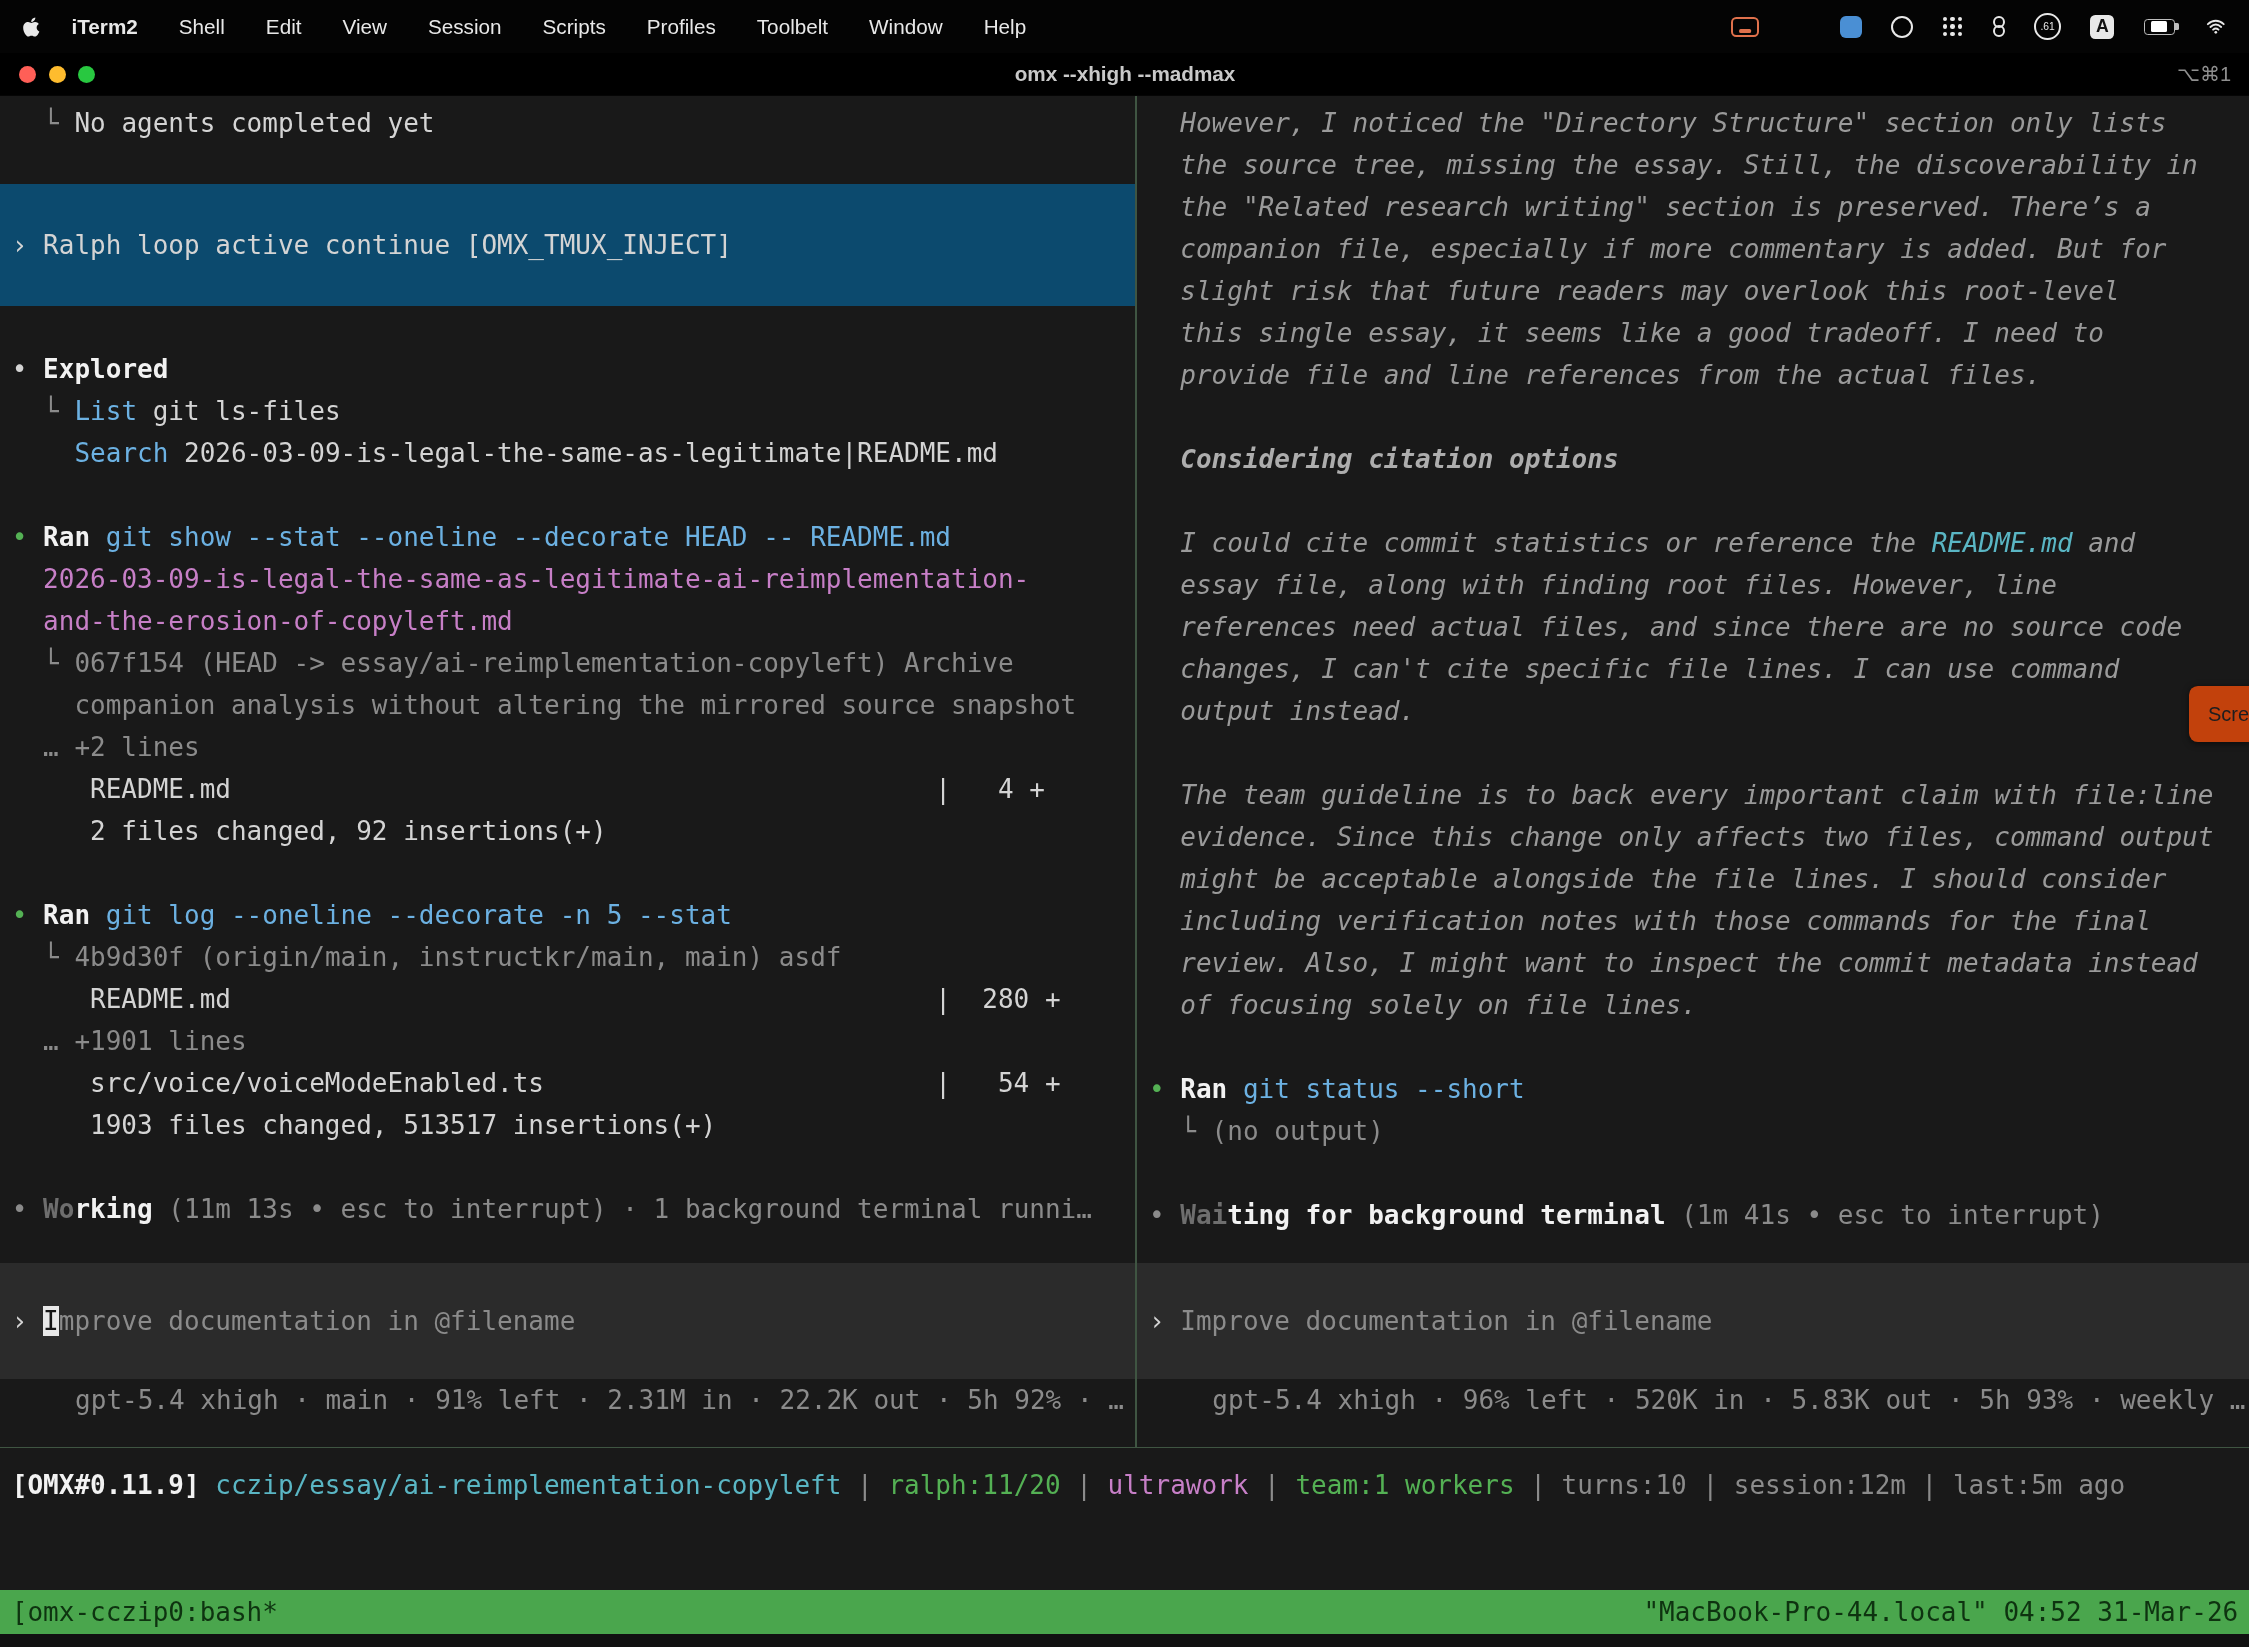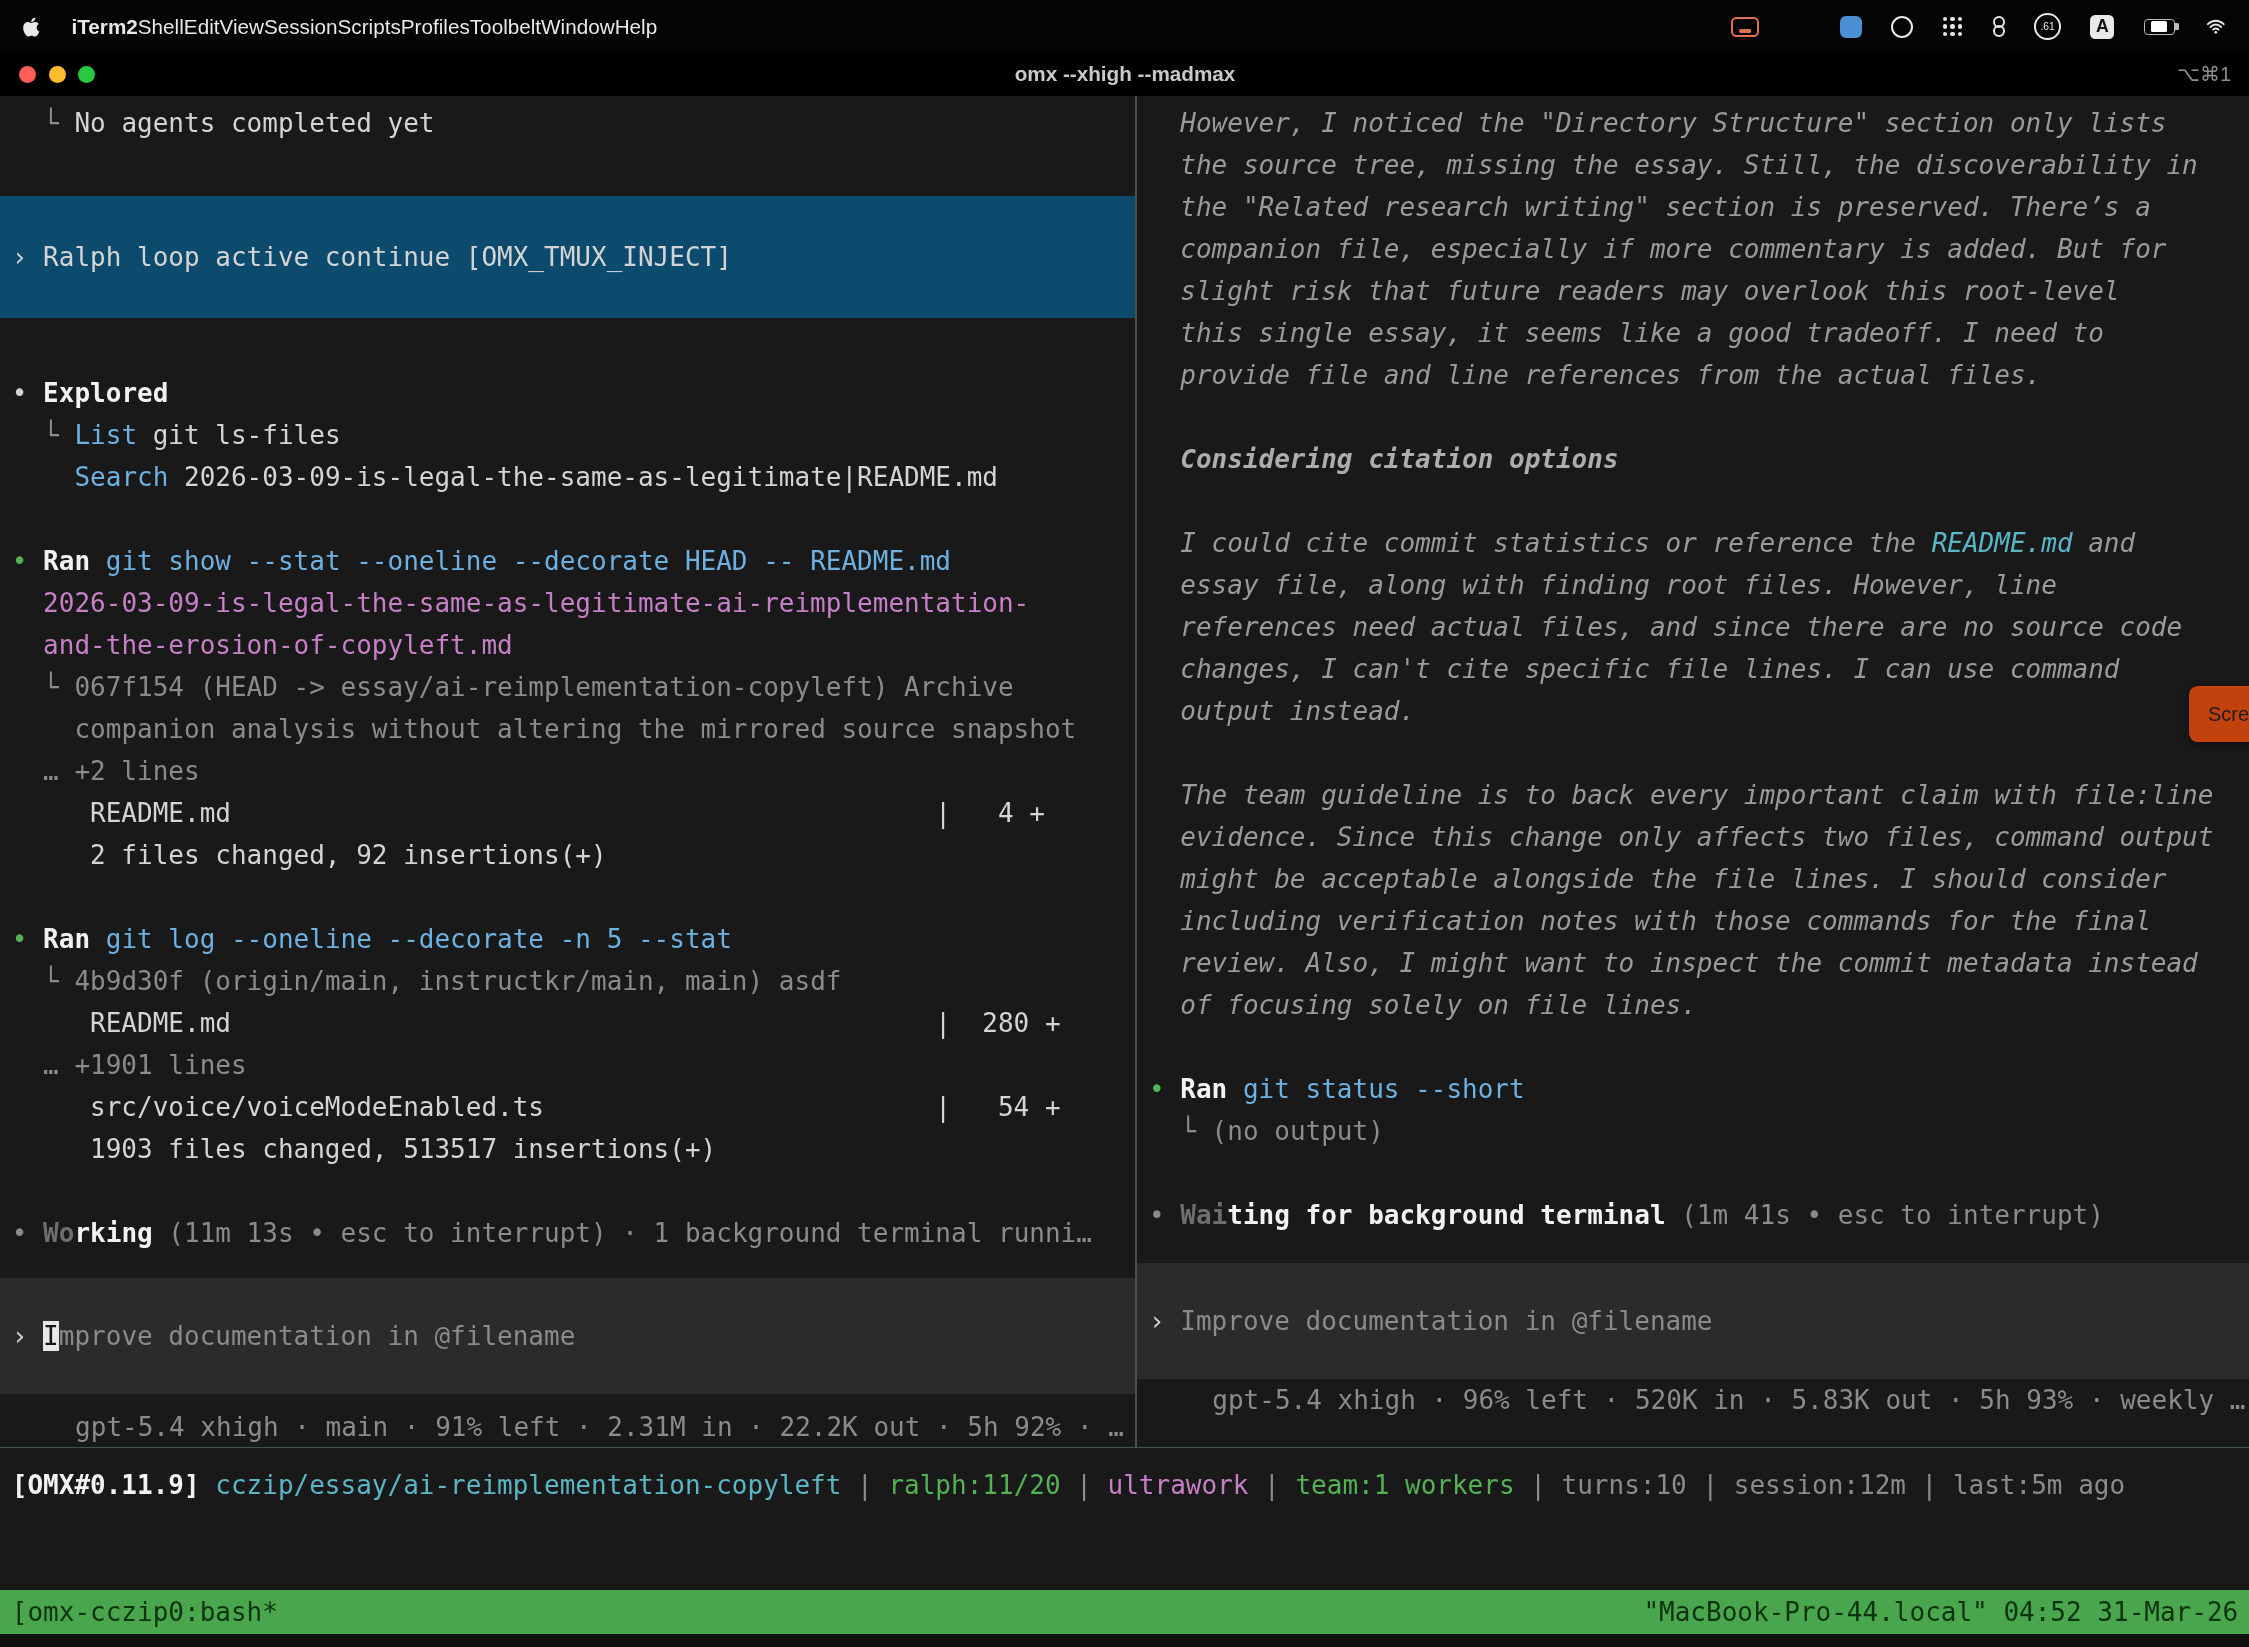--- a/index.html
+++ b/index.html
@@ -4,21 +4,21 @@
 <style>
   * { margin:0; padding:0; box-sizing:border-box; }
   html,body { width:2250px; height:1648px; background:#000; overflow:hidden; }
   body { font-family:"DejaVu Sans Mono", monospace; }
   .screen { position:relative; width:2250px; height:1648px; display:flex; flex-direction:column; background:#191919; }
 
   
   .menubar { height:53px; flex:0 0 auto; background:#040404; display:flex; align-items:center; padding:0 22px;
              color:#e8e8e8; font-family:"Liberation Sans","DejaVu Sans",sans-serif; font-size:20.7px; }
   .apple svg { width:18.5px; height:22px; fill:#e8e8e8; display:block; }
-  .menu-items { display:flex; margin-left:31px;align-items:center; }
+  .menu-items { display:flex; gap:41px; margin-left:31px;align-items:center; }
   .menu-item.active { font-weight:bold; }
   .menubar-right { margin-left:auto; display:flex; align-items:center; gap:29.5px; }
   .mi { display:inline-flex; align-items:center; justify-content:center; }
   .rec { width:28px; height:20px; border:2.2px solid #e0714c; border-radius:5.2px; position:relative; }
   .rec::after { content:""; position:absolute; left:50%; transform:translateX(-50%); bottom:1.5px; width:11.8px; height:3.7px; background:#e0714c; border-radius:1.5px; }
   .grid4 { width:22px; height:22px; display:grid; grid-template-columns:1fr 1fr; grid-auto-rows:1fr; gap:2.2px; }
   .grid4 i { background:#e8e8e8; border-radius:2.2px; }
   .bluedot { width:22px; height:22px; border-radius:5.9px; background:#4a8fd4; }
   .ring { width:22px; height:22px; border:2.2px solid #e8e8e8; border-radius:50%; }
   .dots9 { display:grid; grid-template-columns:repeat(3,5.9px); grid-auto-rows:5.9px; gap:1.5px; }
@@ -42,21 +42,21 @@
   .tl { width:17px; height:17px; border-radius:50%; display:block; }
   .tl.red { background:#ff5f57; } .tl.yel { background:#febc2e; } .tl.grnb { background:#28c840; }
   .title { position:absolute; left:0; right:0; text-align:center; color:#c9c9c9; font-weight:bold;
            font-family:"Liberation Sans","DejaVu Sans",sans-serif; font-size:20.7px; }
   .tb-shortcut { margin-left:auto; color:#8f8f8f; font-size:20px; z-index:2;
                  font-family:"Liberation Sans","DejaVu Sans",sans-serif; }
 
   
   .content { flex:0 0 auto; height:1352px; display:flex; border-bottom:1.5px solid #3f5542; background:#191919; }
   .pane { display:flex; flex-direction:column; padding-top:5.9px; overflow:hidden; }
-  .pane.left { width:1135px;gap:12px; }
+  .pane.left { width:1135px; }
   .divider { width:2.2px; background:#3f5542; flex:0 0 auto; }
   .pane.right { flex:1; }
 
   .tline { height:42px; line-height:42px; font-size:26px; white-space:pre; color:#d4d4d4;
            padding-left:11.8px; overflow:hidden; }
   .box { background:#0c4a6e; margin-top:40px; padding:40px 0; }
   .lines { margin-top:42px; }
   .lines-flush { margin-top:0; }
   .spacer { flex:1; }
   .inputbox { background:#2b2b2b; padding:37px 0; }

